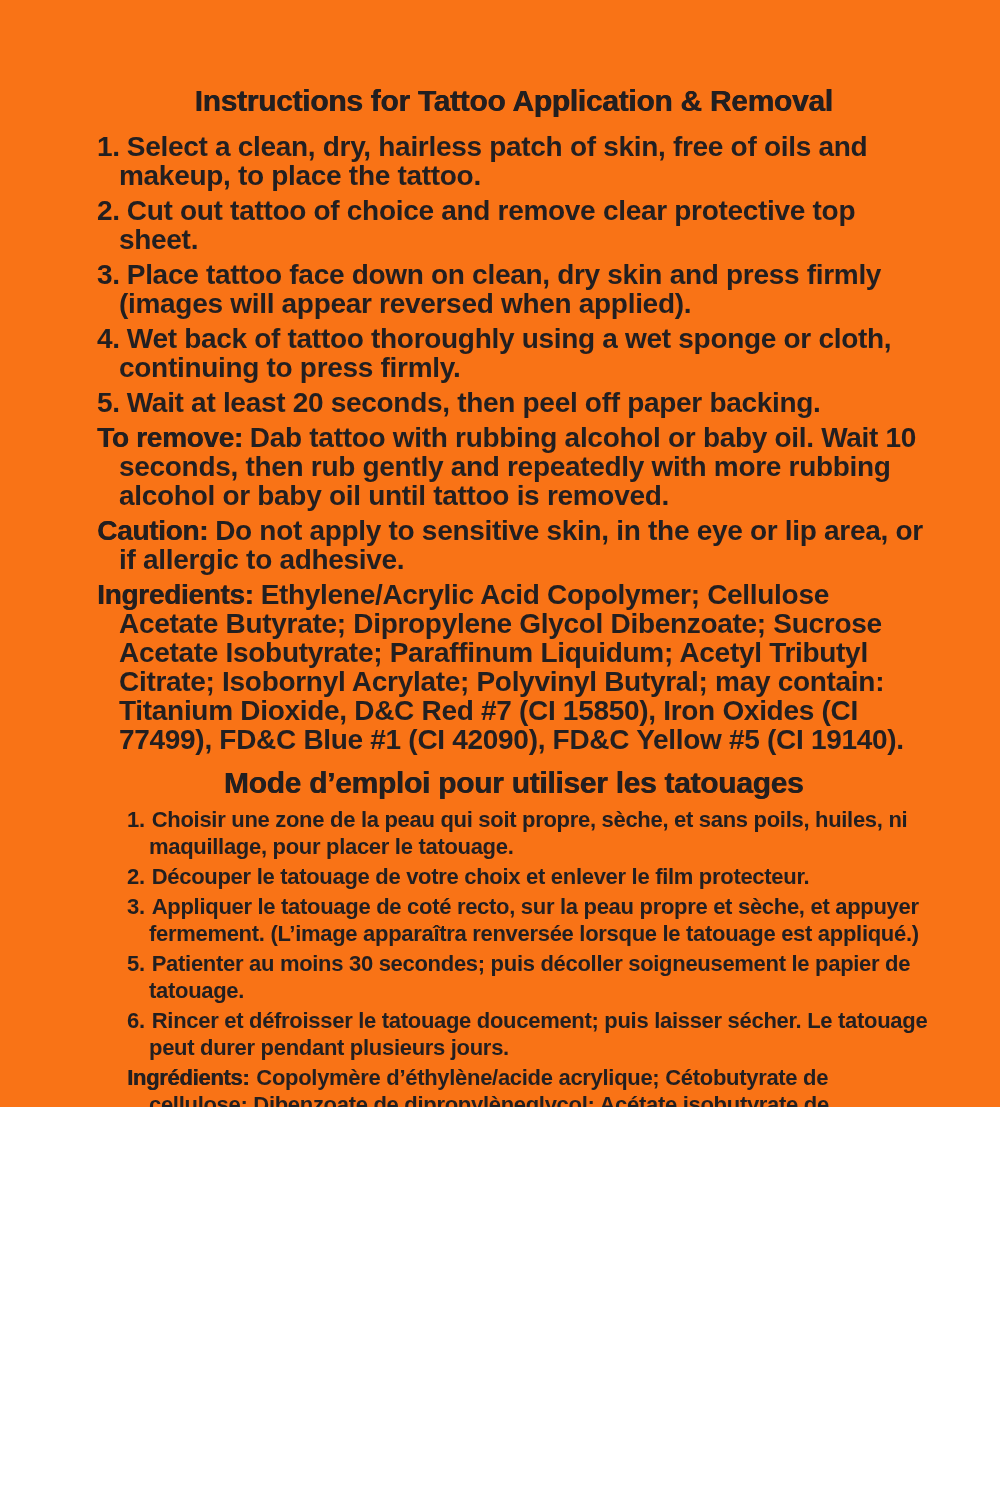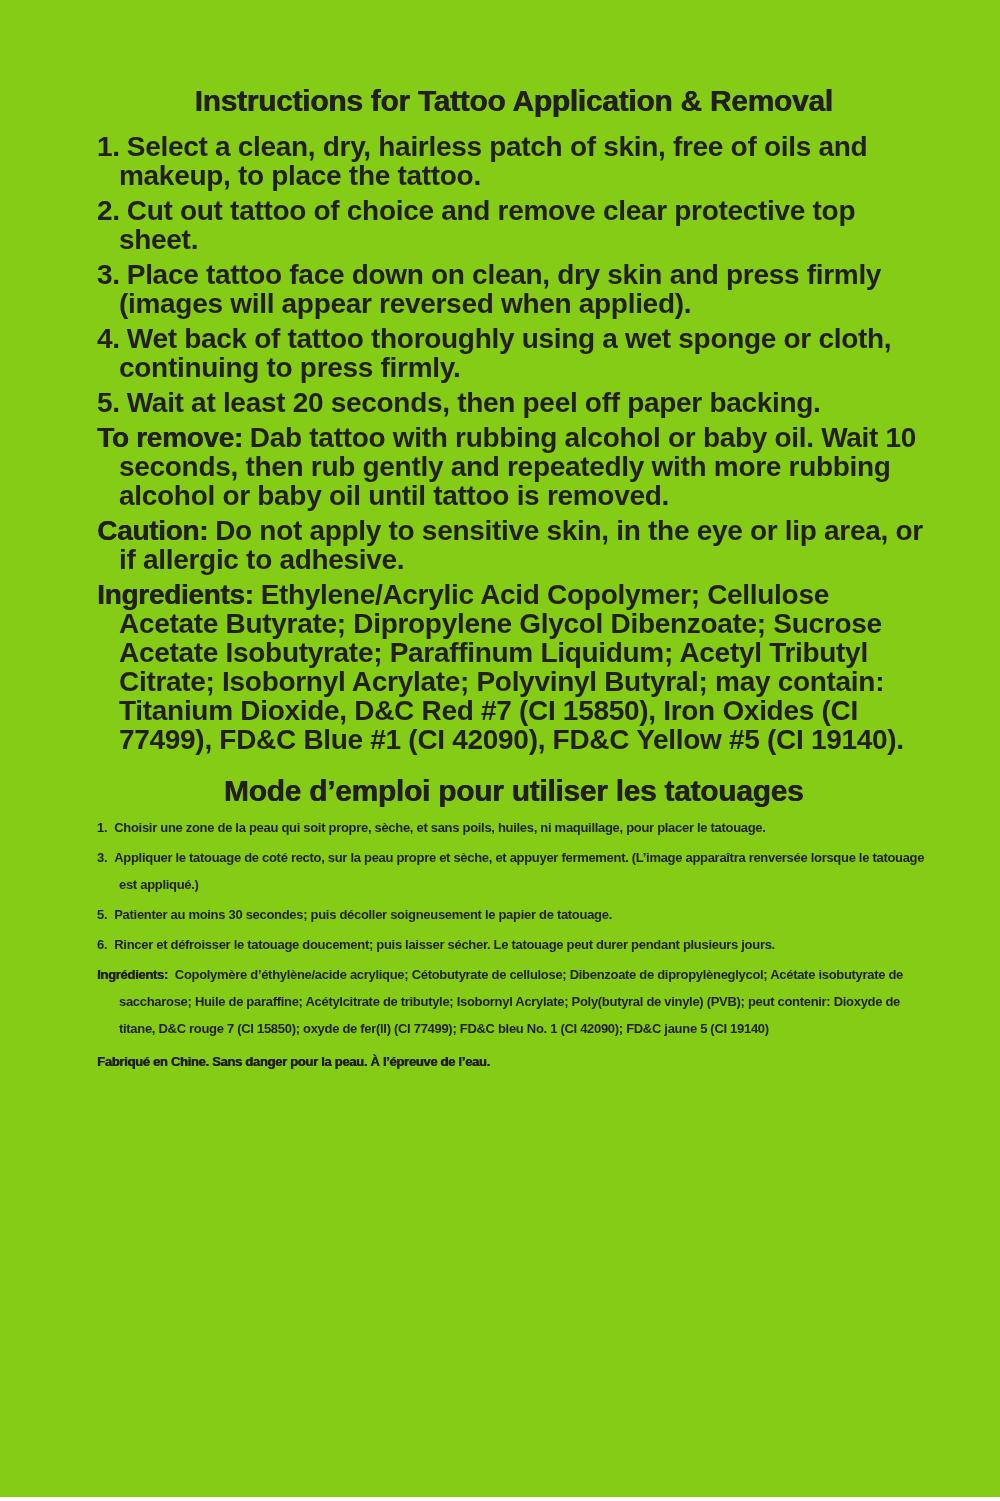--- a/index.html
+++ b/index.html
@@ -1,51 +1,52 @@
 <!DOCTYPE html>
 <html><head>
 <meta charset="utf-8">
 <style>
   * { box-sizing: border-box; }
   html, body { margin: 0; padding: 0; background: #ffffff; }
   .page {
     position: relative;
     width: 1000px;
-    height: 1497px;
-    background: #84cc16;
+    height: 1107px;
+    background: #f97316;
     color: #231f20;
     font-family: "Liberation Sans", sans-serif;
     font-weight: bold;
     padding: 84px 70px 0 97px;
     overflow: hidden;
   }
   h1.sheet-title {
     font-size: 30px;
     line-height: 34px;
     margin: 0 0 14px 0;
     text-align: center;
     letter-spacing: -0.3px;
     text-shadow: 0.6px 0 0 currentColor;
   }
   h1.sheet-title.fr {
-    margin-top: 20px;
+    margin-top: 12px;
     margin-bottom: 6px;
   }
   .para {
     font-size: 28px;
     line-height: 29px;
     margin: 0 0 6px 0;
     padding-left: 22px;
     text-indent: -22px;
     letter-spacing: -0.3px;
   }
   .fr-section .para {
-    font-size: 13px;
+    font-size: 22px;
     line-height: 27px;
     margin-bottom: 3px;
+    margin-left: 30px;
   }
   .num { margin-right: 7px; }
   .label {
     margin-right: 7px;
     text-shadow: 0.5px 0 0 currentColor;
   }
   .footer-line {
     padding-left: 0;
     text-indent: 0;
     margin-top: 6px;
@@ -69,20 +70,21 @@
     <p class="para"><span class="label">To remove:</span><span>Dab tattoo with rubbing alcohol or baby oil. Wait 10 seconds, then rub gently and repeatedly with more rubbing alcohol or baby oil until tattoo is removed.</span></p>
     <p class="para"><span class="label">Caution:</span><span>Do not apply to sensitive skin, in the eye or lip area, or if allergic to adhesive.</span></p>
     <p class="para"><span class="label">Ingredients:</span><span>Ethylene/Acrylic Acid Copolymer; Cellulose Acetate Butyrate; Dipropylene Glycol Dibenzoate; Sucrose Acetate Isobutyrate; Paraffinum Liquidum; Acetyl Tributyl Citrate; Isobornyl Acrylate; Polyvinyl Butyral; may contain: Titanium Dioxide, D&amp;C Red #7 (CI 15850), Iron Oxides (CI 77499), FD&amp;C Blue #1 (CI 42090), FD&amp;C Yellow #5 (CI 19140).</span></p>
 
   </div>
 
   <div class="fr-section">
     <h1 class="sheet-title fr">Mode d’emploi pour utiliser les tatouages</h1>
 
     <p class="para"><span class="num">1.</span><span>Choisir une zone de la peau qui soit propre, sèche, et sans poils, huiles, ni maquillage, pour placer le tatouage.</span></p>
+    <p class="para"><span class="num">2.</span><span>Découper le tatouage de votre choix et enlever le film protecteur.</span></p>
     <p class="para"><span class="num">3.</span><span>Appliquer le tatouage de coté recto, sur la peau propre et sèche, et appuyer fermement. (L’image apparaîtra renversée lorsque le tatouage est appliqué.)</span></p>
     <p class="para"><span class="num">5.</span><span>Patienter au moins 30 secondes; puis décoller soigneusement le papier de tatouage.</span></p>
     <p class="para"><span class="num">6.</span><span>Rincer et défroisser le tatouage doucement; puis laisser sécher. Le tatouage peut durer pendant plusieurs jours.</span></p>
 
     <p class="para"><span class="label">Ingrédients:</span><span>Copolymère d’éthylène/acide acrylique; Cétobutyrate de cellulose; Dibenzoate de dipropylèneglycol; Acétate isobutyrate de saccharose; Huile de paraffine; Acétylcitrate de tributyle; Isobornyl Acrylate; Poly(butyral de vinyle) (PVB); peut contenir: Dioxyde de titane, D&amp;C rouge 7 (CI 15850); oxyde de fer(II) (CI 77499); FD&amp;C bleu No. 1 (CI 42090); FD&amp;C jaune 5 (CI 19140)</span></p>
 
     <p class="para footer-line">Fabriqué en Chine. Sans danger pour la peau. À l’épreuve de l’eau.</p>
   </div>
 
 </div>

